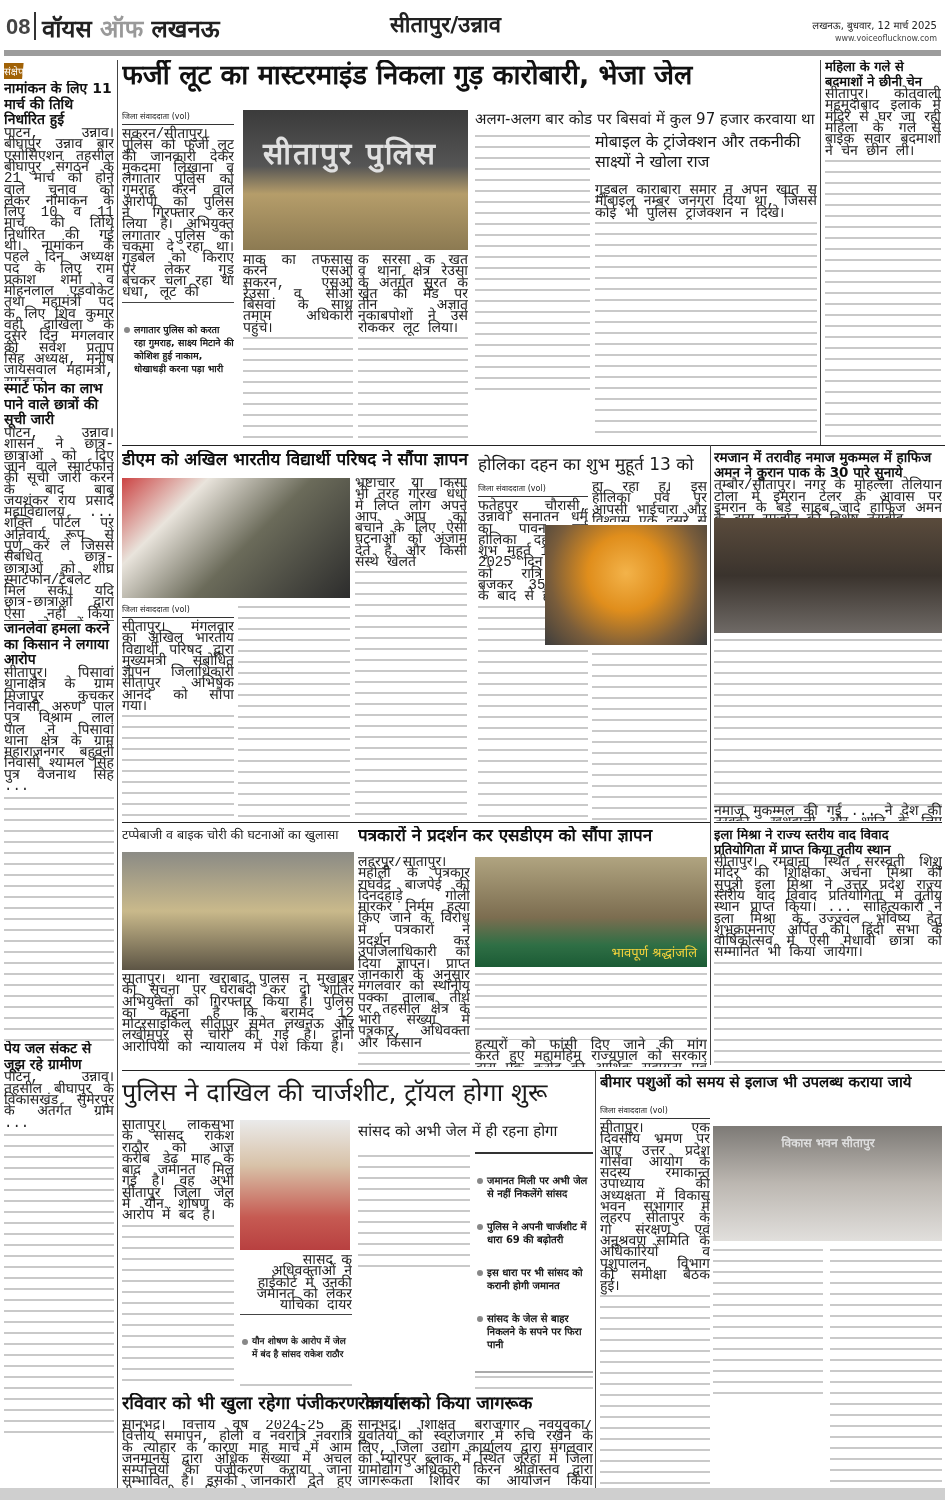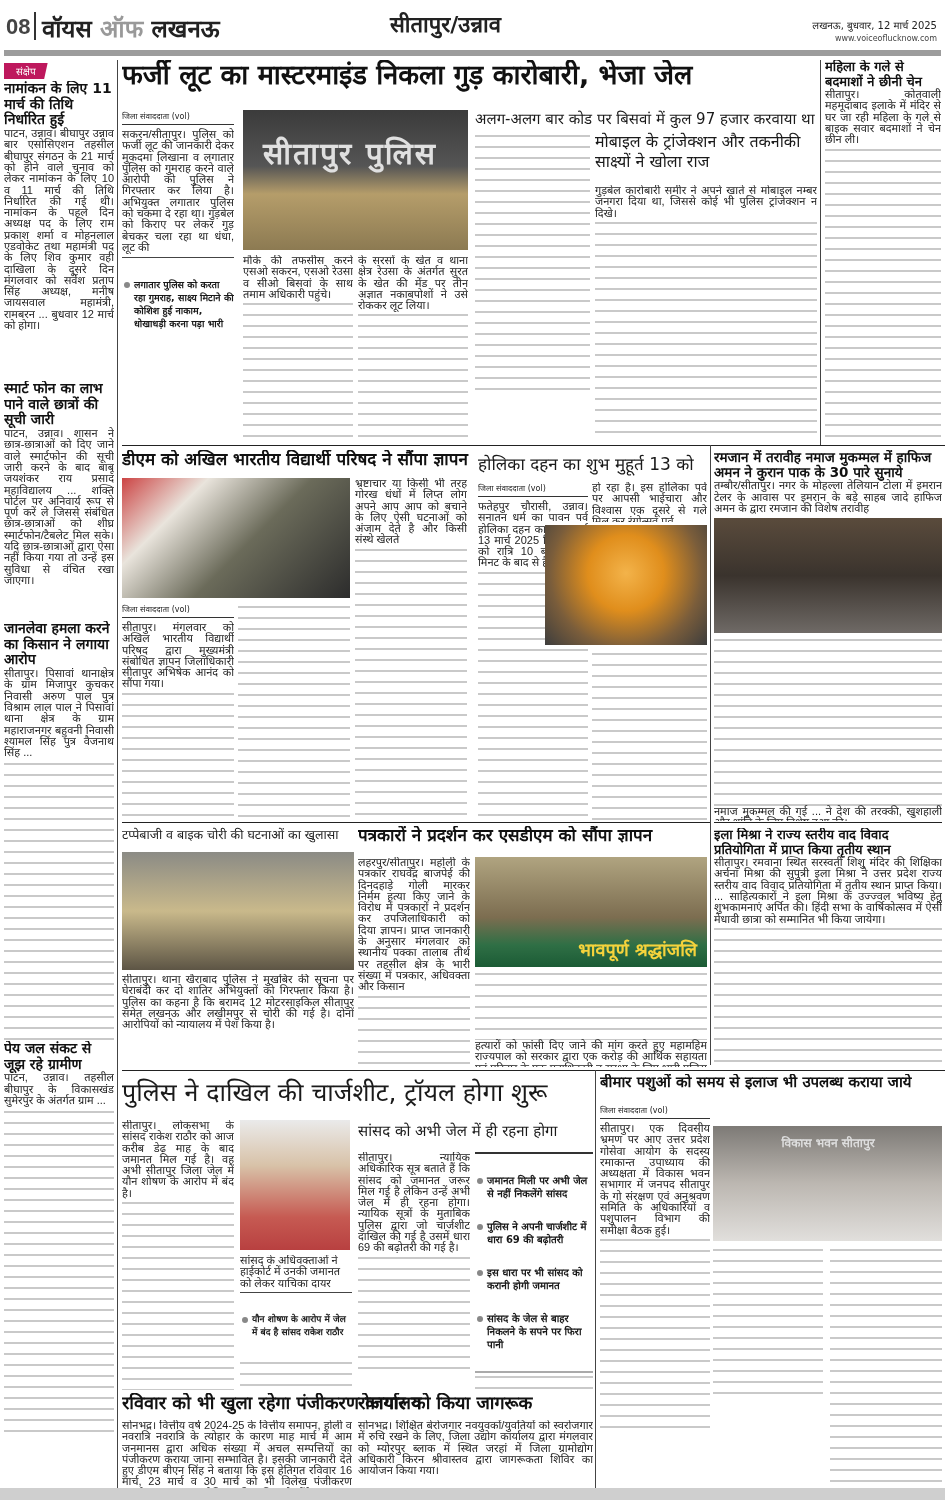--- a/index.html
+++ b/index.html
@@ -8,25 +8,25 @@
 .masthead{left:0;top:0;width:945px;height:52px}
 .pno{left:6px;top:14px;font-size:22px;font-weight:bold;color:#444;font-family:"Liberation Sans",sans-serif}
 .mast-sep{left:34px;top:12px;width:2px;height:28px;background:#333}
 .paper-name{left:42px;top:11px;font-size:24px;font-weight:bold;color:#222}
 .paper-name .mid{color:#999}
 .section{left:390px;top:8px;font-size:22px;font-weight:bold;color:#222}
 .date{right:8px;top:18px;font-size:10px;color:#222}
 .url{right:8px;top:34px;font-size:8px;color:#444}
 .rule{left:4px;top:50px;width:937px;height:6px;background:#9c9c9c}
 .col{position:absolute;overflow:hidden}
-.txt{font-family:Liberation Sans, sans-serif;font-size:11px;line-height:11.3px;text-align:justify;color:#222}
+.txt{font-family:Liberation Mono, monospace;font-size:14px;line-height:11.3px;text-align:justify;color:#222}
 .h-big{font-weight:bold;color:#111;line-height:1.12}
 .vline{position:absolute;width:1px;background:#444}
 .hline{position:absolute;height:1px;background:#444}
-.tag{background:#be185d;color:#fff;font-size:10px;padding:1px 12px;display:inline-block;clip-path:polygon(0 0,100% 0,92% 100%,0 100%)}
+.tag{background:#a16207;color:#fff;font-size:10px;padding:1px 0;display:inline-block;clip-path:polygon(0 0,100% 0,92% 100%,0 100%)}
 .byline{font-size:8px;color:#222;border-bottom:1px solid #333;padding-bottom:3px;margin-bottom:4px}
 .photo{position:absolute;overflow:hidden}
 .bullet{font-size:10px;font-weight:bold;line-height:13px;padding-left:12px;position:relative;margin:20px 0}
 .bullet::before{content:"";position:absolute;left:2px;top:4px;width:6px;height:6px;border-radius:50%;background:#888}
 .filler{display:block;height:100%;background:repeating-linear-gradient(#fff 0 3px,#c9c9c9 3px 5px,#fff 5px 11px)}
 </style>
 </head>
 <body>
 
 <div class="abs masthead">
@@ -186,21 +186,21 @@
 <div class="col" style="left:358px;top:826px;width:350px;height:28px">
   <div class="h-big" style="font-size:17px;white-space:nowrap">पत्रकारों ने प्रदर्शन कर एसडीएम को सौंपा ज्ञापन</div>
 </div>
 <div class="col" style="left:358px;top:857px;width:112px;height:210px">
   <div class="txt">लहरपुर/सीतापुर। महोली के पत्रकार राघवेंद्र बाजपेई की दिनदहाड़े गोली मारकर निर्मम हत्या किए जाने के विरोध में पत्रकारों ने प्रदर्शन कर उपजिलाधिकारी को दिया ज्ञापन। प्राप्त जानकारी के अनुसार मंगलवार को स्थानीय पक्का तालाब तीर्थ पर तहसील क्षेत्र के भारी संख्या में पत्रकार, अधिवक्ता और किसान</div>
   <div style="height:80px">
       <span class="filler"></span>
     </div>
 </div>
 <div class="photo" style="left:475px;top:857px;width:232px;height:110px;background:linear-gradient(180deg,#b0a480 0%,#7c6d50 55%,#2f6f45 80%,#1b5b35 100%)">
-  <div style="position:absolute;right:10px;bottom:6px;color:#f5d33c;font-size:18px;font-weight:bold">भावपूर्ण श्रद्धांजलि</div>
+  <div style="position:absolute;right:10px;bottom:6px;color:#f5d33c;font-size:13px;font-weight:normal">भावपूर्ण श्रद्धांजलि</div>
 </div>
 <div class="col" style="left:475px;top:970px;width:232px;height:97px">
   <div style="height:70px">
       <span class="filler"></span>
     </div>
   <div class="txt">हत्यारों को फांसी दिए जाने की मांग करते हुए महामहिम राज्यपाल को सरकार द्वारा एक करोड़ की आर्थिक सहायता एवं परिवार के एक पदाधिकारी व सुरक्षा के लिए भारी पुलिस बल उपस्थित रहा।</div>
 </div>
 
 <div class="hline" style="left:714px;top:822px;width:228px;background:#222"></div>
 <div class="col" style="left:714px;top:828px;width:228px;height:240px">
@@ -216,32 +216,31 @@
   <div style="font-size:25px;white-space:nowrap">पुलिस ने दाखिल की चार्जशीट, ट्रॉयल होगा शुरू</div>
 </div>
 <div class="col" style="left:122px;top:1120px;width:112px;height:270px">
   <div class="txt">सीतापुर। लोकसभा के सांसद राकेश राठौर को आज करीब डेढ़ माह के बाद जमानत मिल गई है। वह अभी सीतापुर जिला जेल में यौन शोषण के आरोप में बंद है।</div>
   <div style="height:220px">
       <span class="filler"></span>
     </div>
 </div>
 <div class="photo" style="left:240px;top:1120px;width:110px;height:130px;background:linear-gradient(180deg,#eaeaea 0%,#d8c2a8 35%,#c65a52 75%,#b84040 100%)"></div>
 <div class="col" style="left:240px;top:1255px;width:112px;height:135px">
-  <div class="txt" style="text-align:left">सांसद के अधिवक्ताओं ने हाईकोर्ट में उनकी जमानत को लेकर याचिका दायर</div>
+  <div class="txt" style="text-align:right">सांसद के अधिवक्ताओं ने हाईकोर्ट में उनकी जमानत को लेकर याचिका दायर</div>
   <div class="hline" style="position:relative;width:100%;margin:3px 0"></div>
   <div class="bullet" style="font-size:9px">यौन शोषण के आरोप में जेल में बंद है सांसद राकेश राठौर</div>
   <div style="height:60px">
       <span class="filler"></span>
     </div>
 </div>
 <div class="col" style="left:358px;top:1120px;width:235px;height:28px">
   <div style="font-size:15px;white-space:nowrap">सांसद को अभी जेल में ही रहना होगा</div>
 </div>
 <div class="col" style="left:358px;top:1152px;width:112px;height:238px">
-  <div class="txt">सीतापुर। न्यायिक अधिकारिक सूत्र बताते हैं कि सांसद को जमानत जरूर मिल गई है लेकिन उन्हें अभी जेल में ही रहना होगा। न्यायिक सूत्रों के मुताबिक पुलिस द्वारा जो चार्जशीट दाखिल की गई है उसमें धारा 69 की बढ़ोतरी की गई है।</div>
   <div style="height:120px">
       <span class="filler"></span>
     </div>
 </div>
 <div class="col" style="left:475px;top:1152px;width:118px;height:238px;border-top:2px solid #333">
   <div class="bullet">जमानत मिली पर अभी जेल से नहीं निकलेंगे सांसद</div>
   <div class="bullet">पुलिस ने अपनी चार्जशीट में धारा 69 की बढ़ोतरी</div>
   <div class="bullet">इस धारा पर भी सांसद को करानी होगी जमानत</div>
   <div class="bullet">सांसद के जेल से बाहर निकलने के सपने पर फिरा पानी</div>
   <div style="height:80px;margin-top:6px;border-top:2px solid #aaa">
@@ -261,21 +260,21 @@
 <div class="col" style="left:358px;top:1420px;width:235px;height:70px">
   <div class="txt">सोनभद्र। शिक्षित बेरोजगार नवयुवकों/युवतियों को स्वरोजगार में रुचि रखने के लिए, जिला उद्योग कार्यालय द्वारा मंगलवार को म्योरपुर ब्लाक में स्थित जरहां में जिला ग्रामोद्योग अधिकारी किरन श्रीवास्तव द्वारा जागरूकता शिविर का आयोजन किया गया।</div>
 </div>
 
 <div class="vline" style="left:595px;top:1070px;height:425px"></div>
 <div class="col" style="left:600px;top:1074px;width:342px;height:28px">
   <div class="h-big" style="font-size:15px;white-space:nowrap">बीमार पशुओं को समय से इलाज भी उपलब्ध कराया जाये</div>
 </div>
 <div class="col" style="left:600px;top:1104px;width:110px;height:390px">
   <div class="byline">जिला संवाददाता (vol)</div>
-  <div class="txt">सीतापुर। एक दिवसीय भ्रमण पर आए उत्तर प्रदेश गोसेवा आयोग के सदस्य रमाकान्त उपाध्याय की अध्यक्षता में विकास भवन सभागार में जनपद सीतापुर के गो संरक्षण एवं अनुश्रवण समिति के अधिकारियों व पशुपालन विभाग की समीक्षा बैठक हुई।</div>
+  <div class="txt">सीतापुर। एक दिवसीय भ्रमण पर आए उत्तर प्रदेश गोसेवा आयोग के सदस्य रमाकान्त उपाध्याय की अध्यक्षता में विकास भवन सभागार में लहरप सीतापुर के गो संरक्षण एवं अनुश्रवण समिति के अधिकारियों व पशुपालन विभाग की समीक्षा बैठक हुई।</div>
   <div style="height:200px">
       <span class="filler"></span>
     </div>
 </div>
 <div class="photo" style="left:713px;top:1126px;width:229px;height:115px;background:linear-gradient(180deg,#7d7a76 0%,#bcb7b1 50%,#e1dfdc 100%)">
   <div style="position:absolute;left:60px;top:8px;color:#ddd;font-size:12px;font-weight:bold;width:110px;text-align:center">विकास भवन सीतापुर</div>
 </div>
 <div class="col" style="left:713px;top:1246px;width:110px;height:248px">
   <div style="height:150px">
       <span class="filler"></span>

